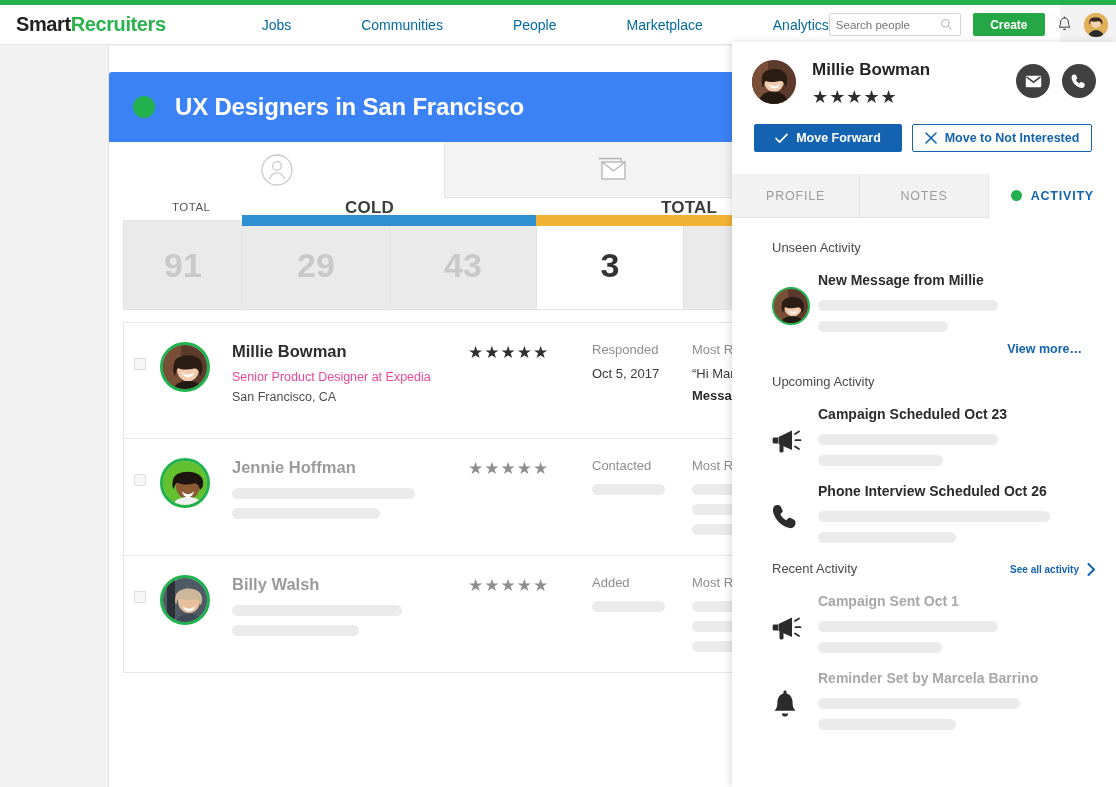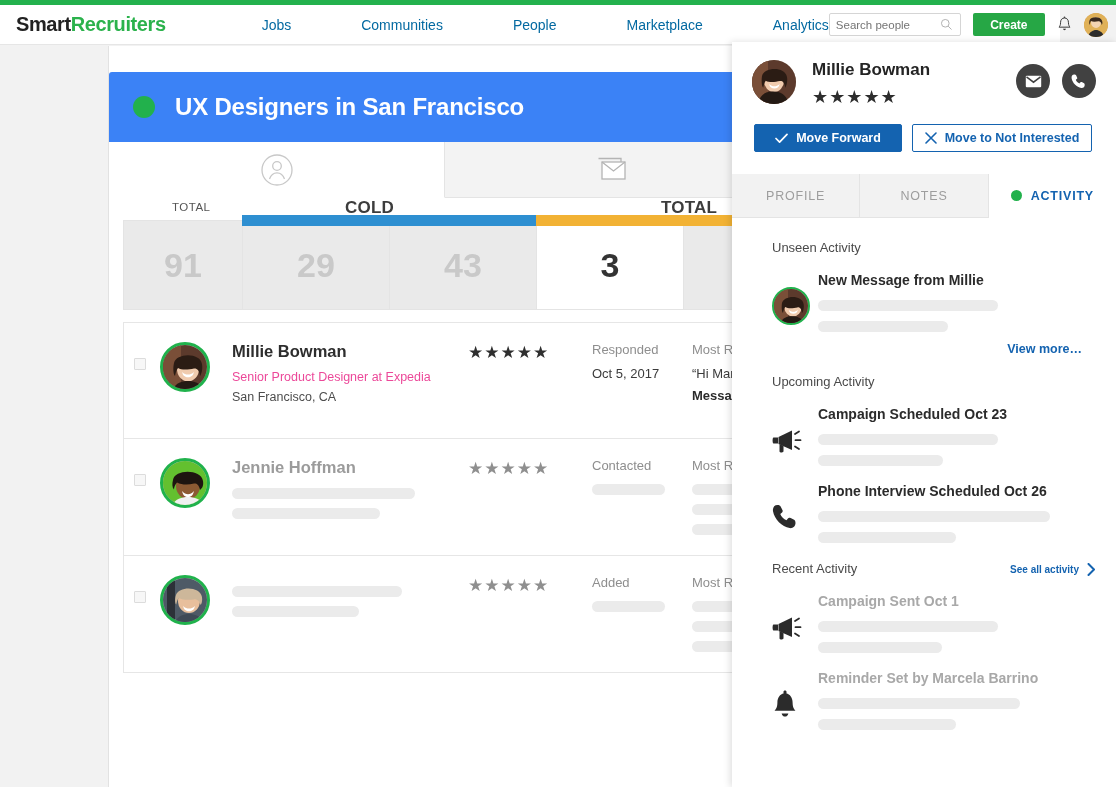--- a/index.html
+++ b/index.html
@@ -389,20 +389,21 @@
           <svg viewBox="0 0 50 50" width="50" height="50">
             <rect width="50" height="50" fill="#4e5a66"></rect>
             <rect x="4" y="2" width="8" height="46" fill="#2c3138"></rect>
             <ellipse cx="26" cy="23" rx="11" ry="12" fill="#e8bf9c"></ellipse>
             <path d="M13 17c3-9 24-9 26 2 .6 4-.5 7-1.4 8-1.4-5-4.6-6-7-5.6-5 .8-11 .6-15-1.4-1.6 2-2 5-2.4 6.6-1.6-2-1.2-7-.2-9.6z" fill="#cdb79a"></path>
             <path d="M10 50c2-11 9-14 16-14s15 3 17 14z" fill="#3f4a56"></path>
             <path d="M20 28c2 2 4 2.6 6 2.6s4-.6 6-2.6c-1 4-3 5.2-6 5.2s-5-1.2-6-5.2z" fill="#fff"></path>
           </svg>
         </div>
         <div class="c-main">
+          <div class="c-name muted">Billy Walsh</div>
           <div class="sk" style="width:170px;margin-top:11px"></div>
           <div class="sk" style="width:127px;margin-top:9px"></div>
         </div>
         <div class="c-stars muted">★★★★★</div>
         <div class="c-status">
           <div class="c-status-label">Added</div>
           <div class="sk" style="width:73px;margin-top:11px"></div>
         </div>
         <div class="c-recent">
           <div class="c-recent-label">Most Recent</div>

